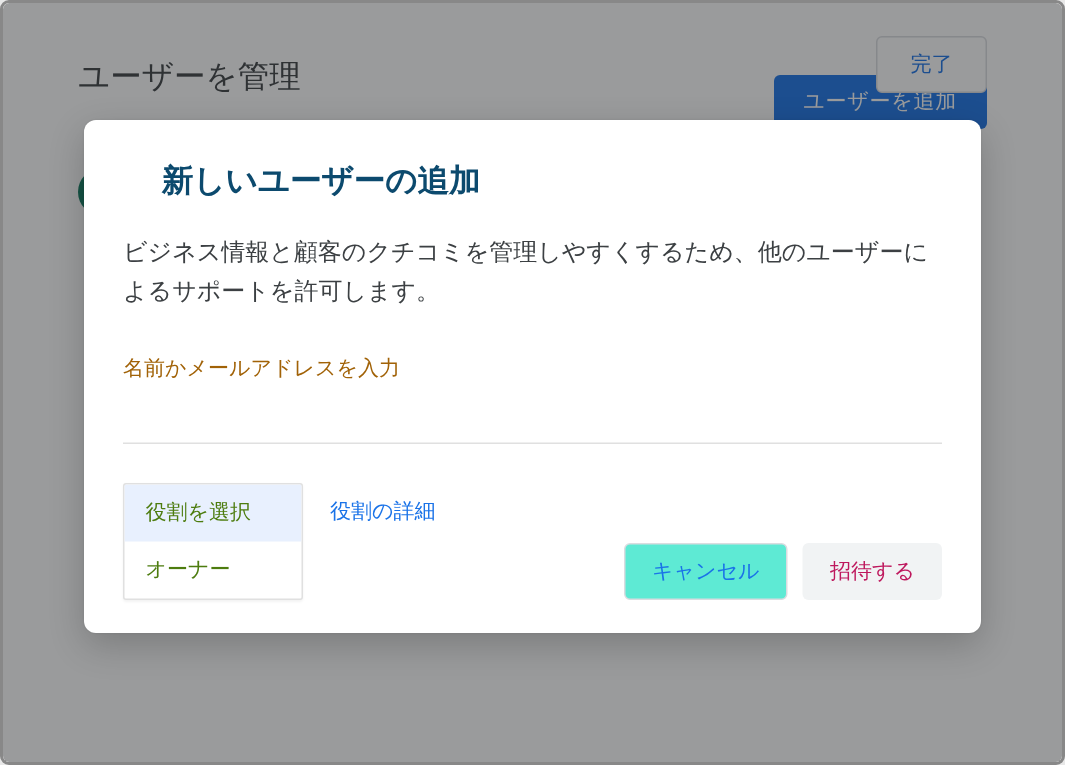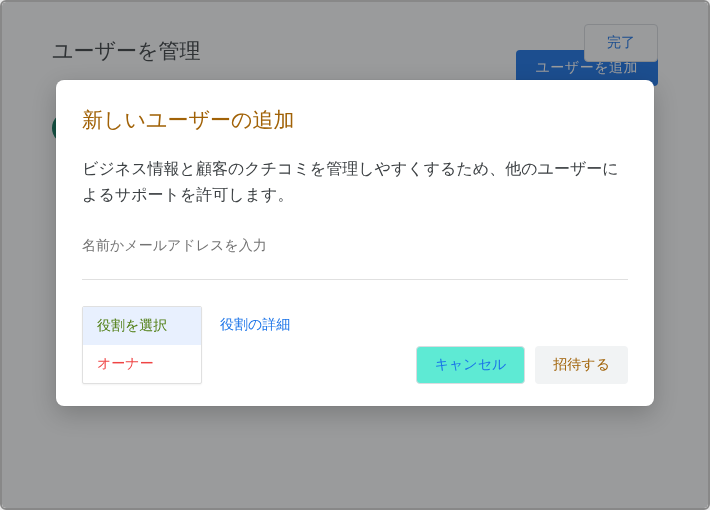--- a/index.html
+++ b/index.html
@@ -80,34 +80,35 @@
       transform: translateX(-50%);
       width: 598px;
       background: #fff;
       border-radius: 8px;
       box-shadow: 0 8px 24px rgba(0,0,0,0.2), 0 0 0 1px rgba(0,0,0,0.03);
       z-index: 10;
       padding: 26px 26px 22px 26px;
     }
     .dialog-title {
       font-size: 21px;
-      color: #a16207;
-      font-weight: 400;
+      color: #0c4a6e;
+      font-weight: 700;
       margin-bottom: 22px;
+      margin-left: 26px;
     }
     .dialog-desc {
       font-size: 16px;
       line-height: 1.6;
       color: #3c4043;
       margin-bottom: 30px;
     }
     .dialog-input-label {
       font-size: 14px;
-      color: #737373;
-      margin-bottom: 24px;
+      color: #a16207;
+      margin-bottom: 40px;
     }
     .divider {
       height: 1px;
       background: #e0e0e0;
       margin-bottom: 26px;
     }
     .role-row {
       display: flex;
       align-items: flex-start;
       gap: 18px;
@@ -116,21 +117,21 @@
       width: 120px;
       border: 1px solid #e0e0e0;
       border-radius: 2px;
       overflow: hidden;
       background: #fff;
       box-shadow: 0 1px 2px rgba(0,0,0,0.05);
     }
     .role-dropdown .option {
       padding: 10px 14px;
       font-size: 14px;
-      color: #ef4444;
+      color: #4d7c0f;
       cursor: pointer;
     }
     .role-dropdown .option.selected {
       background: #e8f0fe;
       color: #4d7c0f;
     }
     .role-details-link {
       color: #1a73e8;
       font-size: 14px;
       padding-top: 10px;
@@ -148,21 +149,21 @@
       background: #5eead4;
       color: #1a73e8;
       border-radius: 4px;
       padding: 9px 18px;
       font-size: 14px;
       cursor: pointer;
     }
     .btn-invite {
       border: none;
       background: #f1f3f4;
-      color: #a16207;
+      color: #be185d;
       border-radius: 4px;
       padding: 9px 18px;
       font-size: 14px;
       cursor: default;
     }
   </style>
 </head>
 <body>
 
 <div class="viewport">

